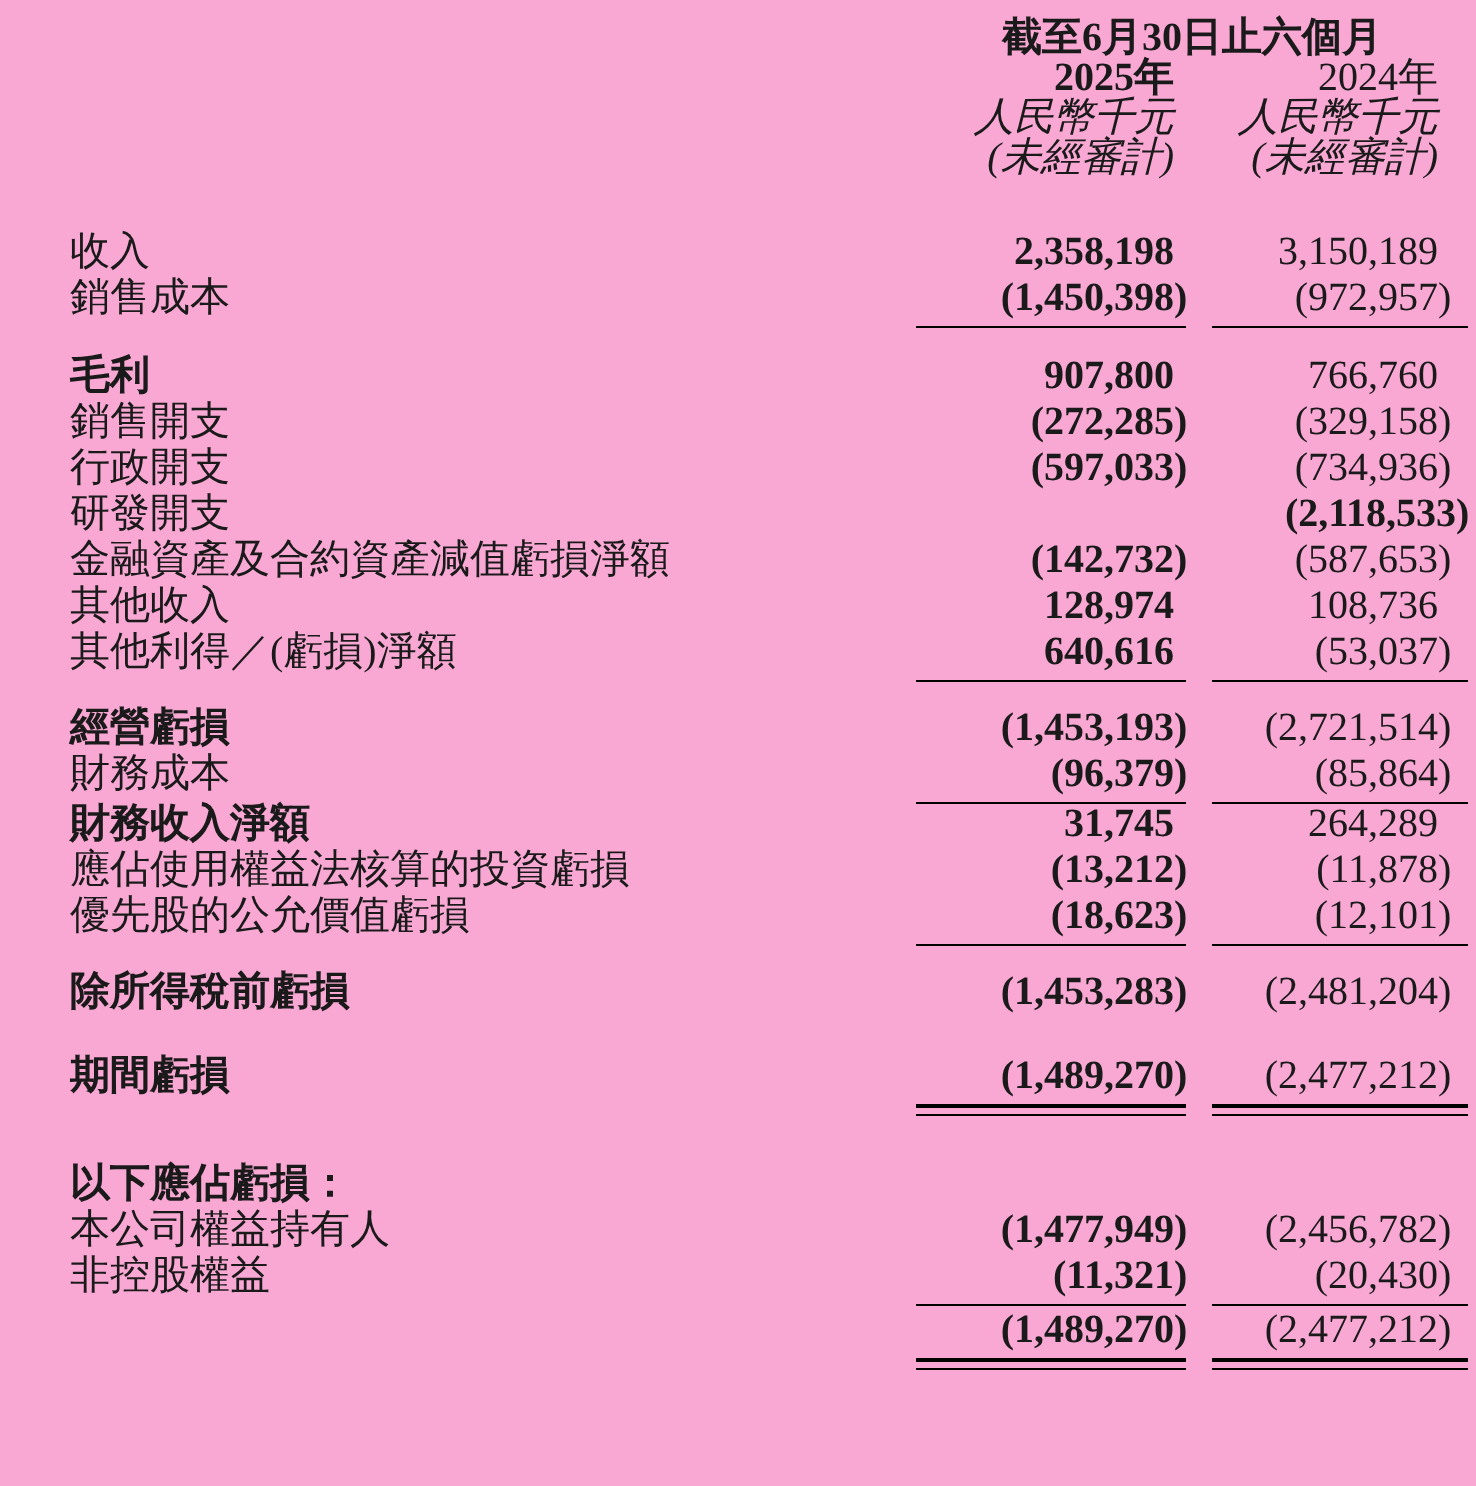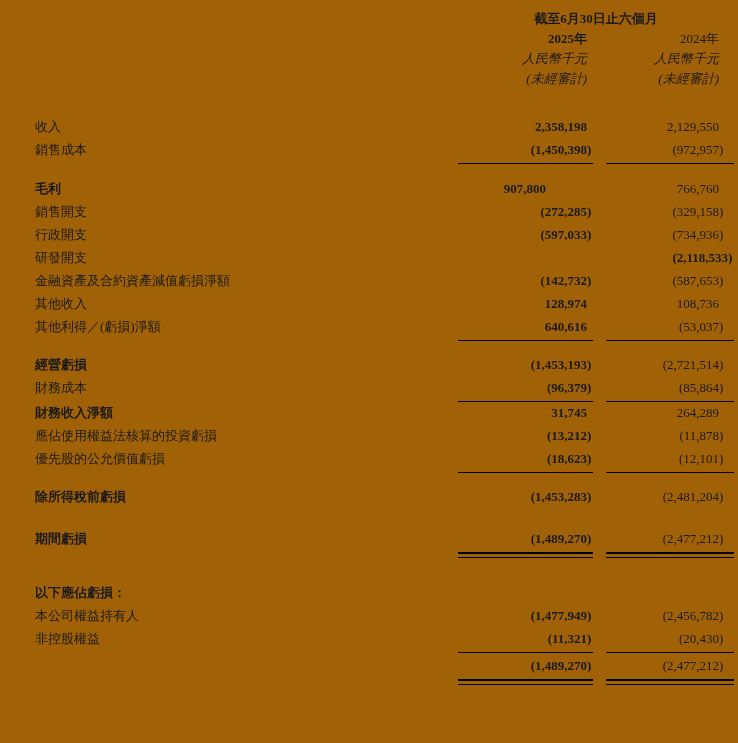--- a/index.html
+++ b/index.html
@@ -2,24 +2,24 @@
 <html><head>
 <meta charset="utf-8">
 <style>
   html, body { margin: 0; padding: 0; background: #ffffff; }
   .page {
     position: relative;
     width: 738px;
     height: 743px;
     box-sizing: border-box;
     padding: 9px 4px 0 35px;
-    background: #a16207;
+    background: #f9a8d4;
     color: #1a1a1a;
     font-family: "Liberation Serif", "DejaVu Serif", serif;
-    font-size: 13px;
+    font-size: 20px;
     overflow: hidden;
   }
   .row { display: flex; line-height: 23px; }
   .hrow { line-height: 20px; }
   .lbl { flex: 1 1 auto; min-width: 0; }
   .b { font-weight: 700; }
   .it { font-style: italic; }
   .vc { flex: 0 0 auto; text-align: right; white-space: nowrap; }
   .v25 { width: 135px; font-weight: 700; }
   .v24 { width: 128px; margin-left: 13px; padding-right: 9px; box-sizing: border-box; }
@@ -67,28 +67,28 @@
   <div class="row hrow">
     <div class="lbl"></div>
     <div class="vc v25 it" style="font-weight:400"><span>(未經審計)</span><span class="pslot"></span></div>
     <div class="vc v24 hv it"><span>(未經審計)</span><span class="pslot"></span></div>
   </div>
 
   <div id="rows">
       <div class="row">
         <div class="lbl">收入</div>
         <div class="vc v25"><span class="num">2,358,198</span><span class="pslot"></span></div>
-        <div class="vc v24"><span class="num">2,129,550</span><span class="pslot"></span></div>
+        <div class="vc v24"><span class="num">3,150,189</span><span class="pslot"></span></div>
       </div>
       <div class="row u1">
         <div class="lbl">銷售成本</div>
         <div class="vc v25"><span class="num">(1,450,398</span><span class="pslot">)</span></div>
         <div class="vc v24"><span class="num">(972,957</span><span class="pslot">)</span></div>
       </div>
-      <div class="row" style="margin-top: 16px; gap: 41px;">
+      <div class="row" style="margin-top: 16px;">
         <div class="lbl b">毛利</div>
         <div class="vc v25"><span class="num">907,800</span><span class="pslot"></span></div>
         <div class="vc v24"><span class="num">766,760</span><span class="pslot"></span></div>
       </div>
       <div class="row">
         <div class="lbl">銷售開支</div>
         <div class="vc v25"><span class="num">(272,285</span><span class="pslot">)</span></div>
         <div class="vc v24"><span class="num">(329,158</span><span class="pslot">)</span></div>
       </div>
       <div class="row">

